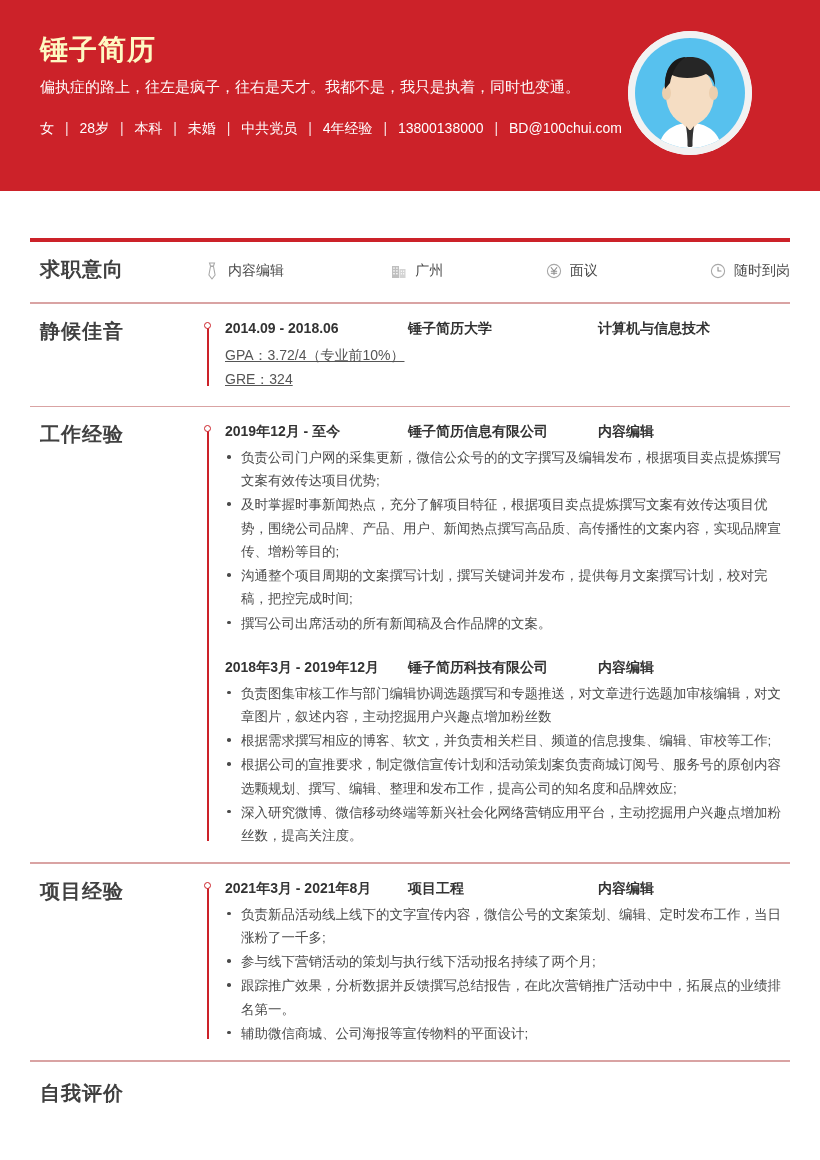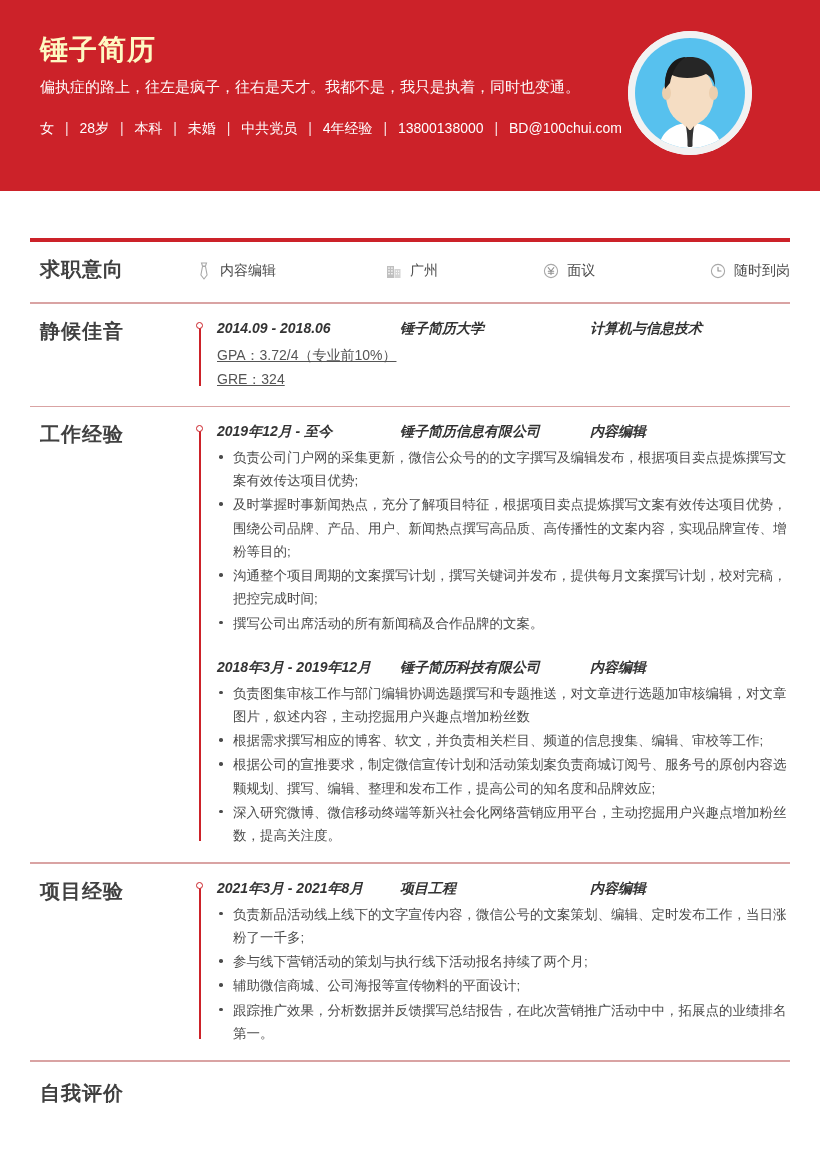--- a/index.html
+++ b/index.html
@@ -122,20 +122,21 @@
     font-weight: bold;
     color: #404040;
     letter-spacing: 1px;
     padding-left: 10px;
     box-sizing: border-box;
     line-height: 1.3;
   }
   .section-body {
     flex: 1 1 auto;
     min-width: 0;
+    margin-left: 8px;
   }
 
   
   .intent-row {
     display: flex;
     align-items: center;
     padding-top: 4px;
   }
   .intent-item {
     display: flex;
@@ -186,21 +187,20 @@
   .entry { position: relative; }
   .entry + .entry { margin-top: 22px; }
 
   .entry-head {
     display: flex;
     font-size: 14px;
     font-weight: bold;
     color: #333333;
     line-height: 1.5;
     margin-bottom: 2px;
-    font-style: italic;
   }
   .eh-date  { width: 183px; flex: 0 0 183px; }
   .eh-org   { width: 190px; flex: 0 0 190px; }
   .eh-role  { flex: 1 1 auto; }
 
   .sub-lines {
     font-size: 14px;
     color: #555555;
     line-height: 1.75;
     padding-top: 2px;
@@ -436,22 +436,22 @@
 
           <div class="entry">
             <div class="entry-head">
               <span class="eh-date">2021年3月 - 2021年8月</span>
               <span class="eh-org">项目工程</span>
               <span class="eh-role">内容编辑</span>
             </div>
             <ul class="bullets">
               <li>负责新品活动线上线下的文字宣传内容，微信公号的文案策划、编辑、定时发布工作，当日涨粉了一千多;</li>
               <li>参与线下营销活动的策划与执行线下活动报名持续了两个月;</li>
+              <li>跟踪推广效果，分析数据并反馈撰写总结报告，在此次营销推广活动中中，拓展点的业绩排名第一。</li>
               <li>辅助微信商城、公司海报等宣传物料的平面设计;</li>
-              <li>跟踪推广效果，分析数据并反馈撰写总结报告，在此次营销推广活动中中，拓展点的业绩排名第一。</li>
             </ul>
           </div>
 
         </div>
       </div>
     </div>
 
     <div class="rule"></div>
 
     <div class="section sec-eval">

